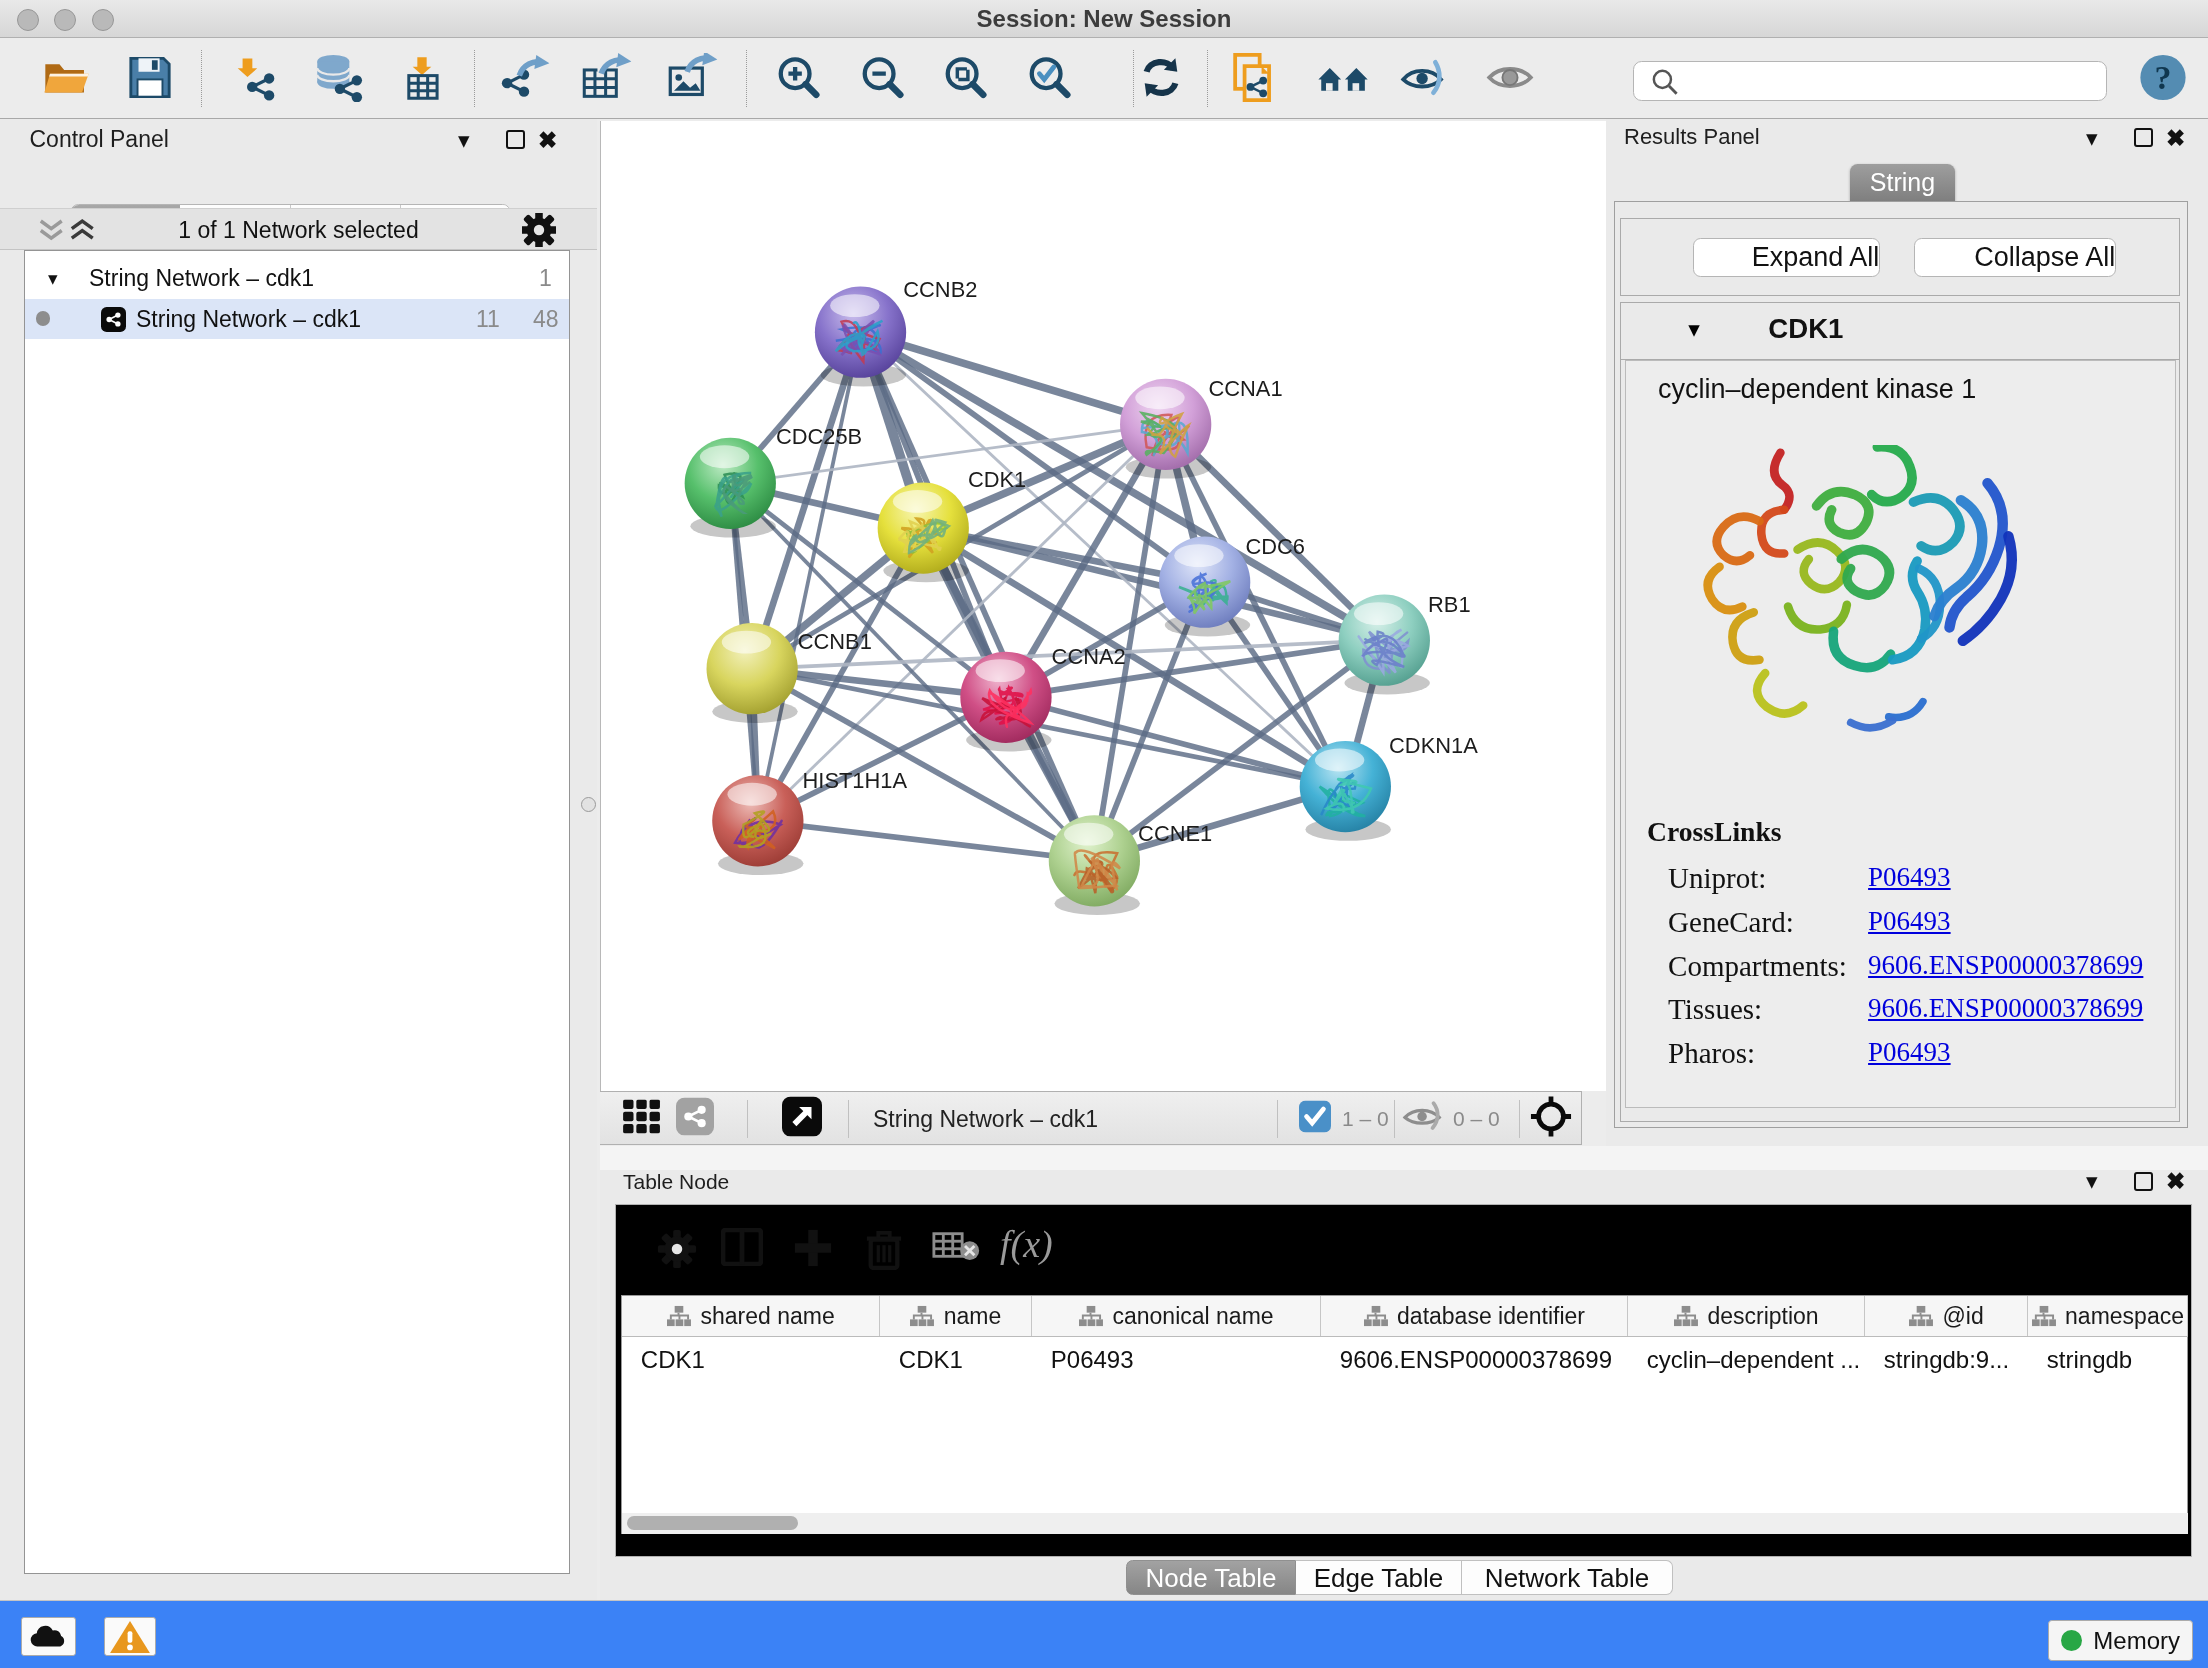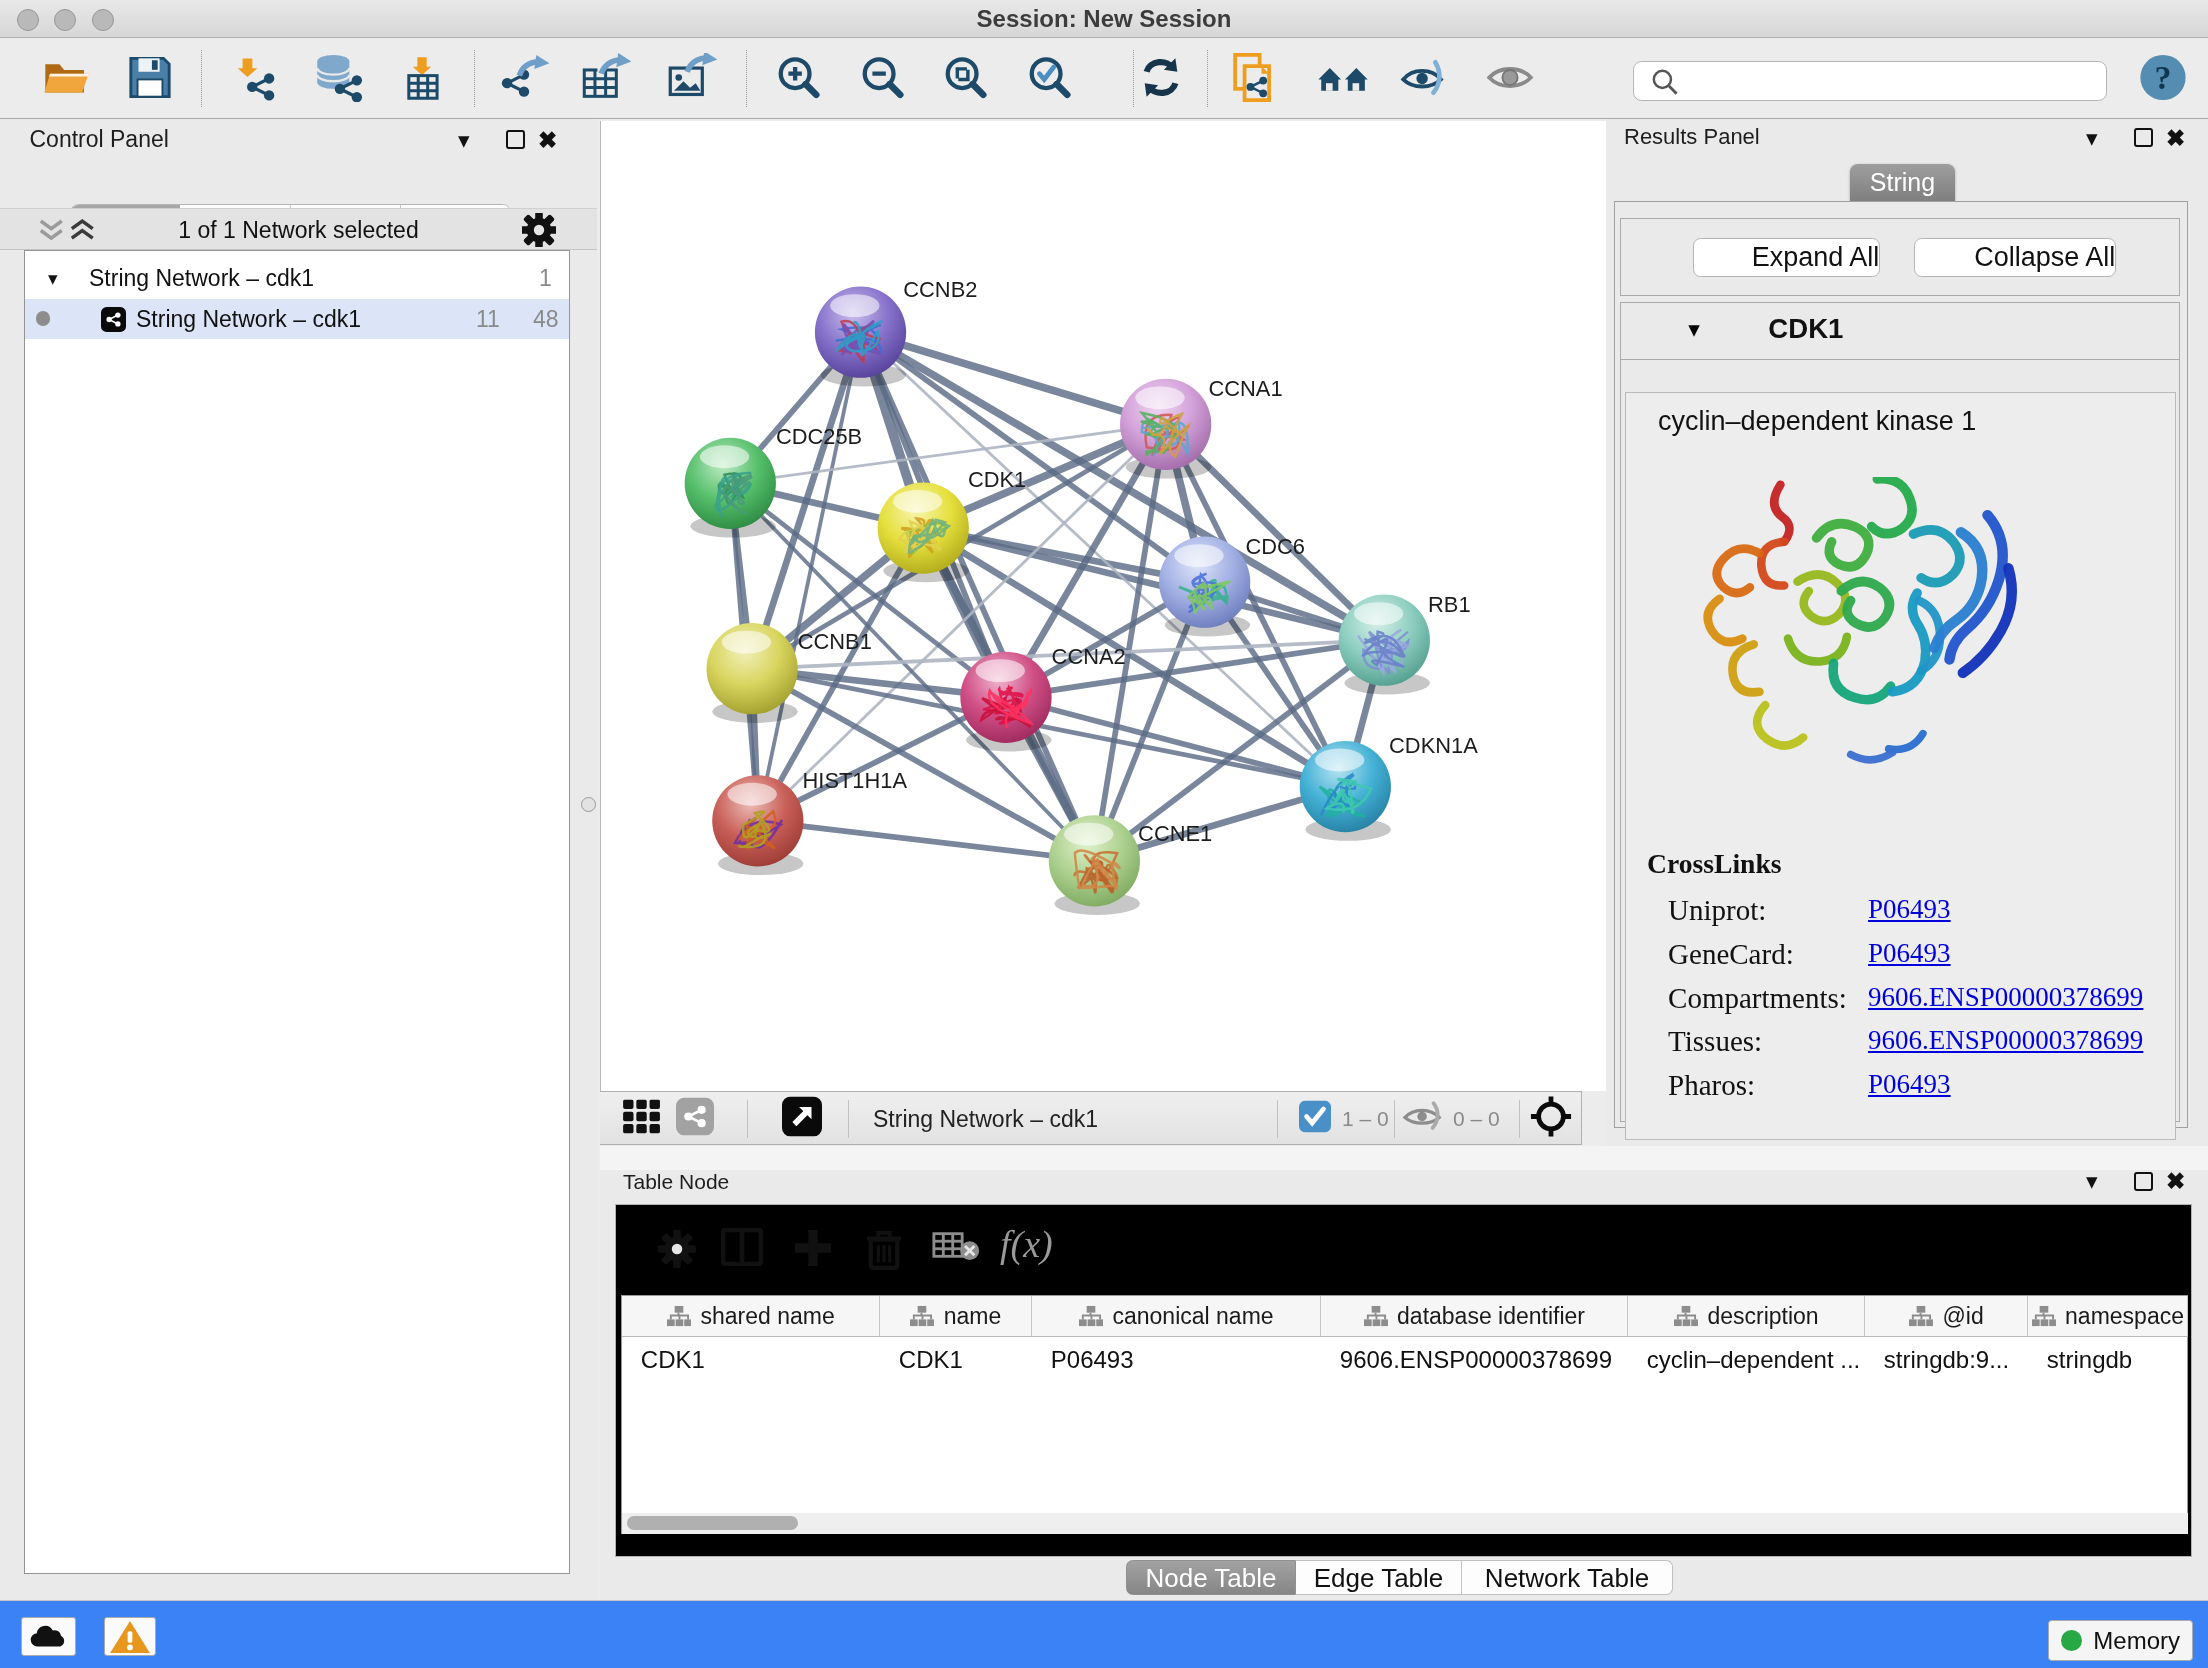--- a/index.html
+++ b/index.html
@@ -30,21 +30,21 @@
 #cantb { position:absolute; left:600px; top:1091px; width:982px; height:54px; background:linear-gradient(#efefef,#e2e2e2); border:1px solid #b0b0b0; border-left:none;}
 .ctsep { position:absolute; top:7.6px; height:38px; width:0; border-left:1px solid #c0c0c0; }
 .cttxt { position:absolute; top:0; height:54px; line-height:54px; }
 #resultspanel { left:1606px; top:119px; width:602px; height:1027px; background:#eaeaea; }
 #stringtab { position:absolute; left:244px; top:45px; width:105px; height:37px; background:linear-gradient(#9e9e9e,#7f7f7f); border-radius:7.6px 7.6px 0 0; color:#fff; font-size:25px; text-align:center; line-height:37px; box-shadow:0 1.9px 2.9px rgba(0,0,0,0.3); }
 #resbox { position:absolute; left:7.6px; top:82px; width:574px; height:927px; background:#eaeaea; border:1px solid #9f9f9f; }
 #btnbox { position:absolute; left:5.7px; top:16px; width:560px; height:78px; border:1px solid #aaa; }
 .wbtn { position:absolute; top:19px; height:39px; background:#fff; border:1px solid #b5b5b5; border-radius:7.6px; font-size:27px; color:#111; text-align:right; }
 #cdkbox { position:absolute; left:5.7px; top:100px; width:560px; height:820px; border:1px solid #aaa; }
 #cdkhead { position:absolute; left:0; top:0; width:558px; height:57px; border-bottom:1px solid #aaa; }
-#cdkcontent { position:absolute; left:3.8px; top:57px; width:551px; height:748px; background:#ededed; border:1px solid #bbb;margin-top:32px; }
+#cdkcontent { position:absolute; left:3.8px; top:57px; width:551px; height:748px; background:#ededed; border:1px solid #bbb; }
 .serif { font-family:"Liberation Serif", serif; }
 .xrow { position:absolute; left:42px; font-size:29px; color:#111; }
 .xlink { position:absolute; left:242px; font-size:27px; color:#0000dd; text-decoration:underline; }
 #tpstrip { left:600px; top:1146px; width:1608px; height:24px; background:#f4f4f4; }
 #tablepanel { left:600px; top:1170px; width:1608px; height:430px; background:#eaeaea; }
 #tbox { position:absolute; left:15px; top:34px; width:1577px; height:353px; background:#000000; border:1px solid #b2b2b2; }
 #ttable { position:absolute; left:4.8px; top:90px; width:1567px; height:239px; background:#fff; border:1px solid #999; }
 #thead { position:absolute; left:0; top:0; width:1566px; height:41px; background:#f6f6f6; border-bottom:1px solid #bbb; display:flex; }
 .th { border-right:1px solid #c6c6c6; font-size:23px; color:#1a1a1a; display:flex; align-items:center; justify-content:center; gap:9.5px; }
 .td { position:absolute; top:50px; font-size:24px; color:#111; }

